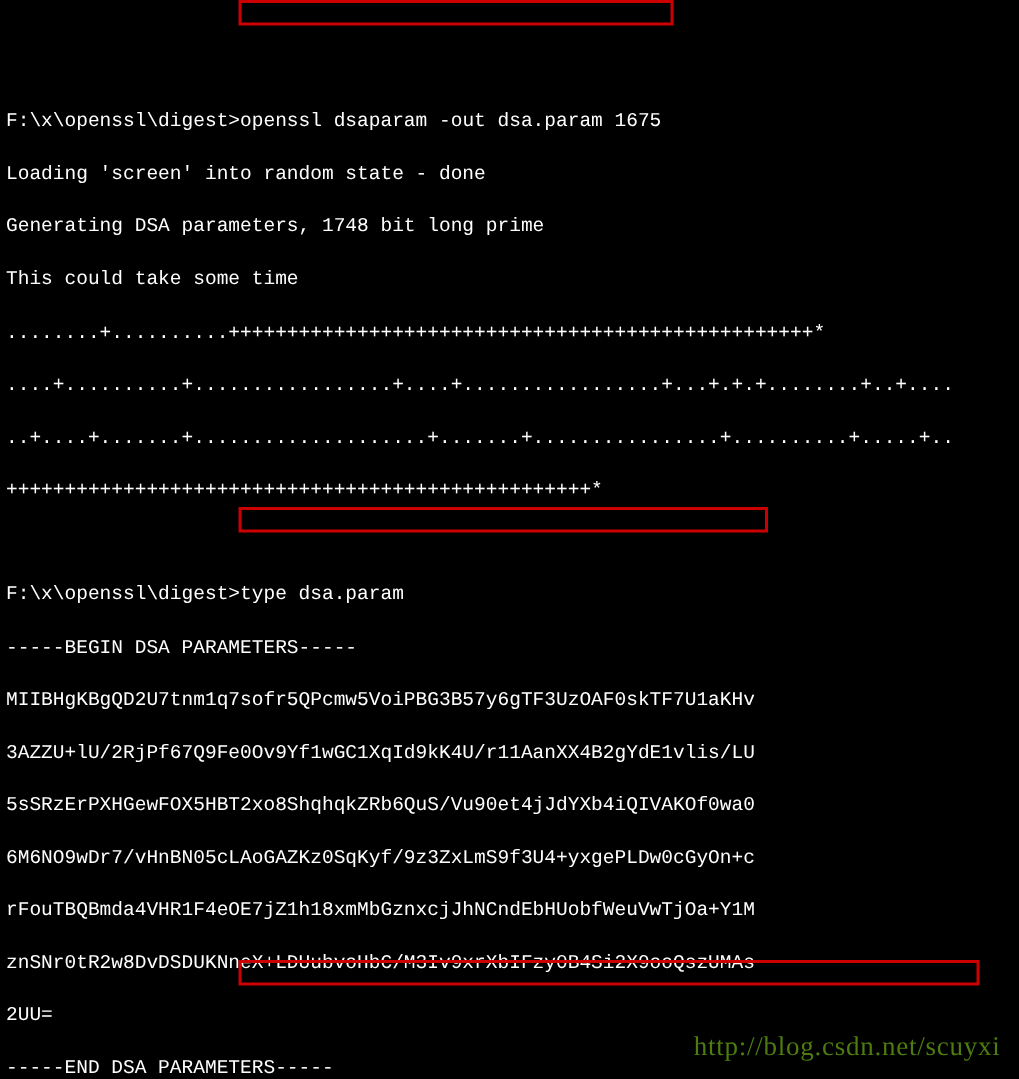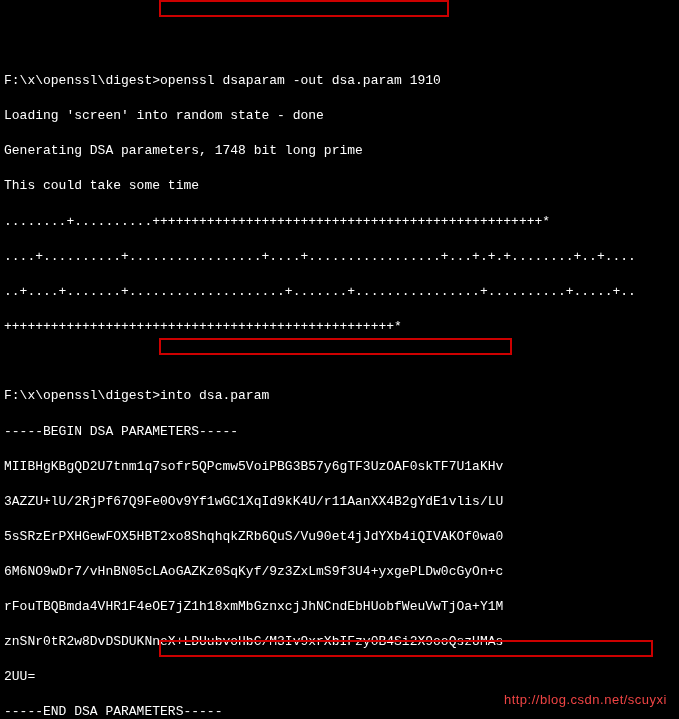--- a/index.html
+++ b/index.html
@@ -24,44 +24,44 @@
       white-space: pre;
     }
     .highlight-box {
       position: absolute;
       border: 2px solid #c00;
       background: transparent;
       pointer-events: none;
     }
     .watermark {
       position: absolute;
-      color: #ef4444;
-      font-family: Liberation Sans, sans-serif;
-      font-size: 13px;
+      color: #4d7c0f;
+      font-family: Liberation Serif, serif;
+      font-size: 18px;
       letter-spacing: 0.5px;
     }
     .blank {
       height: 17px;
     }
   </style>
 </head>
 <body>
 
 
 
-<div class="line"><span>F:\x\openssl\digest&gt;</span><span>openssl dsaparam -out dsa.param 1910</span></div>
+<div class="line"><span>F:\x\openssl\digest&gt;</span><span>openssl dsaparam -out dsa.param 1675</span></div>
 <div class="line">Loading 'screen' into random state - done</div>
 <div class="line">Generating DSA parameters, 1748 bit long prime</div>
 <div class="line">This could take some time</div>
 <div class="line">........+..........++++++++++++++++++++++++++++++++++++++++++++++++++*</div>
 <div class="line">....+..........+.................+....+.................+...+.+.+........+..+....</div>
 <div class="line">..+....+.......+....................+.......+................+..........+.....+..</div>
 <div class="line">++++++++++++++++++++++++++++++++++++++++++++++++++*</div>
 <div class="blank"></div>
-<div class="line"><span>F:\x\openssl\digest&gt;</span><span>into dsa.param</span></div>
+<div class="line"><span>F:\x\openssl\digest&gt;</span><span>type dsa.param</span></div>
 <div class="line">-----BEGIN DSA PARAMETERS-----</div>
 <div class="line">MIIBHgKBgQD2U7tnm1q7sofr5QPcmw5VoiPBG3B57y6gTF3UzOAF0skTF7U1aKHv</div>
 <div class="line">3AZZU+lU/2RjPf67Q9Fe0Ov9Yf1wGC1XqId9kK4U/r11AanXX4B2gYdE1vlis/LU</div>
 <div class="line">5sSRzErPXHGewFOX5HBT2xo8ShqhqkZRb6QuS/Vu90et4jJdYXb4iQIVAKOf0wa0</div>
 <div class="line">6M6NO9wDr7/vHnBN05cLAoGAZKz0SqKyf/9z3ZxLmS9f3U4+yxgePLDw0cGyOn+c</div>
 <div class="line">rFouTBQBmda4VHR1F4eOE7jZ1h18xmMbGznxcjJhNCndEbHUobfWeuVwTjOa+Y1M</div>
 <div class="line">znSNr0tR2w8DvDSDUKNneX+LDUubvoHbC/M3Iv9xrXbIFzy0B4Si2X9ooQszUMAs</div>
 <div class="line">2UU=</div>
 <div class="line">-----END DSA PARAMETERS-----</div>
 

